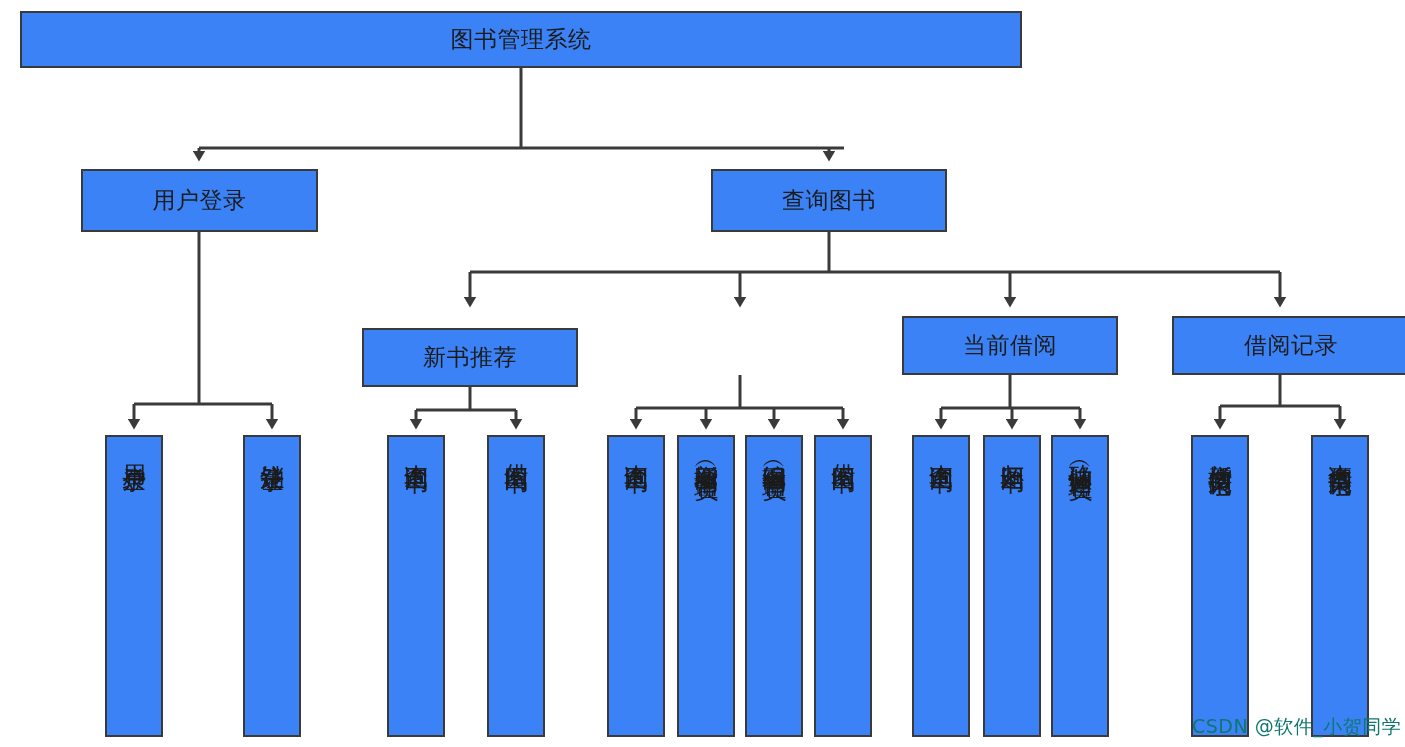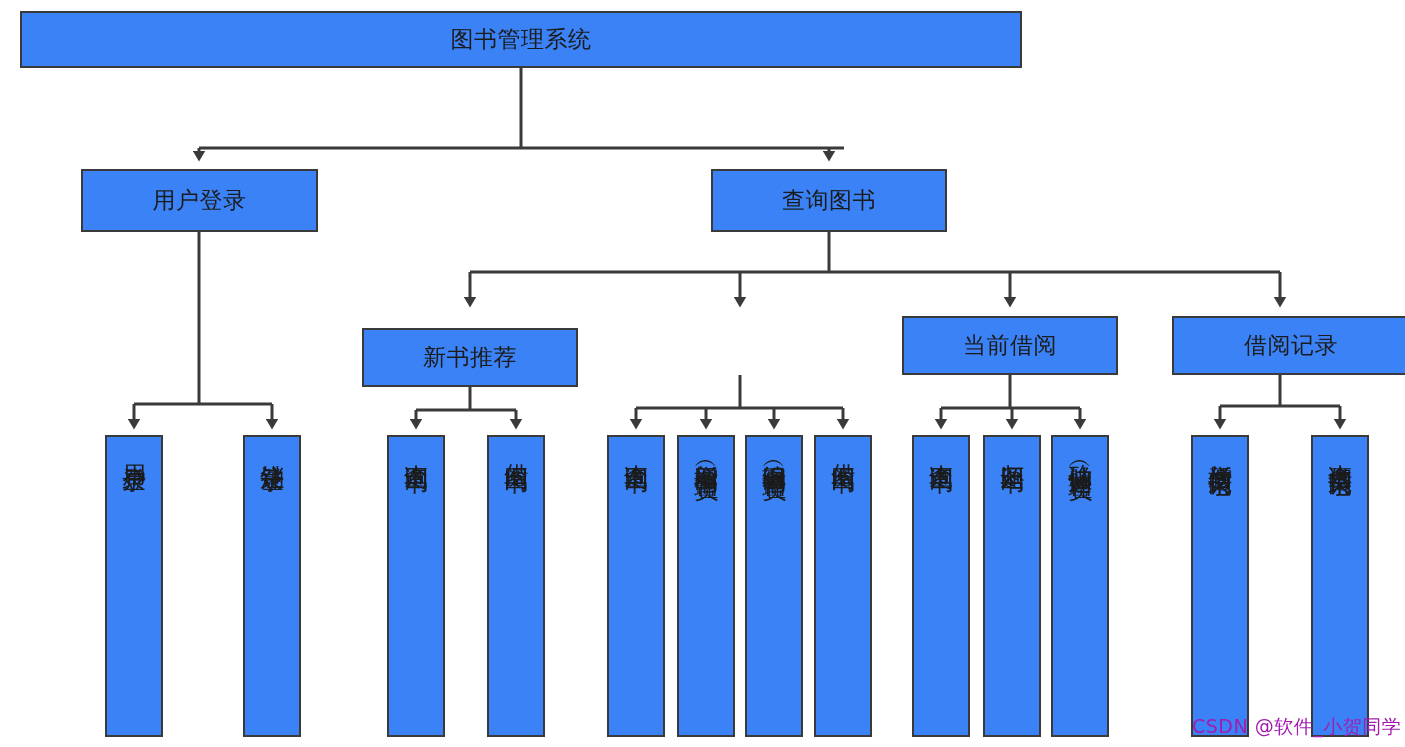--- a/index.html
+++ b/index.html
@@ -52,21 +52,21 @@
     writing-mode: vertical-rl;
     text-orientation: upright;
     font-size: 24px;
     line-height: 1.18;
     letter-spacing: 2px;
     white-space: nowrap;
   }
   .watermark {
     position: absolute;
     font-size: 19px;
-    color: #a21caf;
+    color: #0f766e;
     white-space: nowrap;
     letter-spacing: 0.5px;
   }
 </style>
 </head>
 <body>
 
 <div id="canvas">
 
   <svg class="edges" viewBox="0 0 1405 747">

